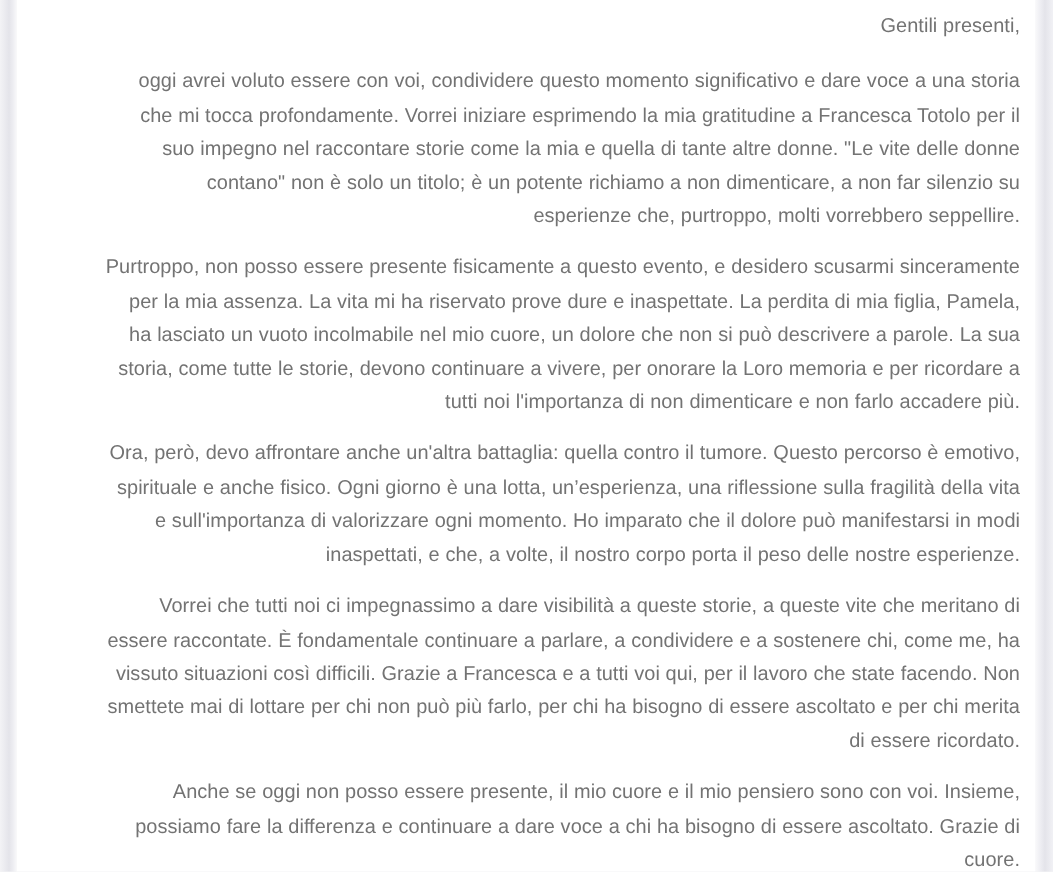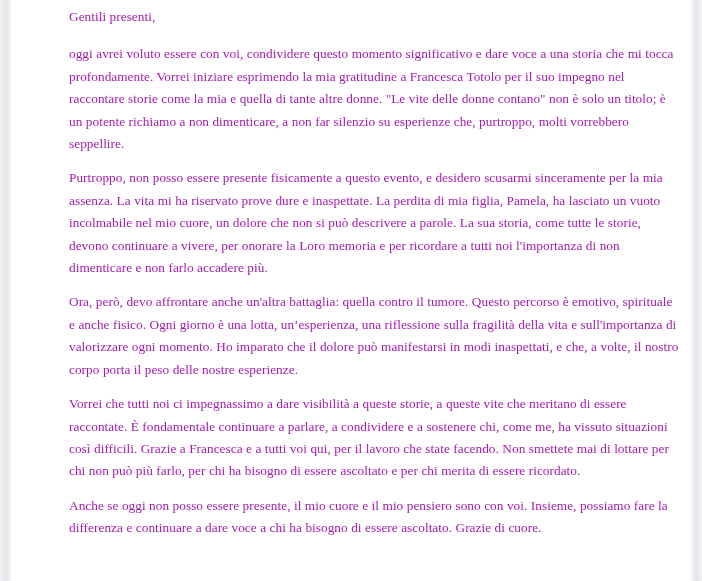--- a/index.html
+++ b/index.html
@@ -43,25 +43,24 @@
   #letter-body {
     position: absolute;
     left: 58px;
     top: 6px;
     width: 611px;
   }
   .letter-paragraph {
     margin: 0 0 12px 0;
     font-size: 13.3px;
     line-height: 22.4px;
-    color: #a21caf;
+    color: #737373;
     letter-spacing: 0.03px;
-    text-align: left;
+    text-align: right;
     word-spacing: 0.1px;
-    font-family: Liberation Serif, serif;
   }
   .letter-paragraph.salutation {
     margin-bottom: 15px;
   }
 </style>
 </head>
 <body>
 
 <div id="left-gutter"></div>
 <div id="right-gutter"></div>

